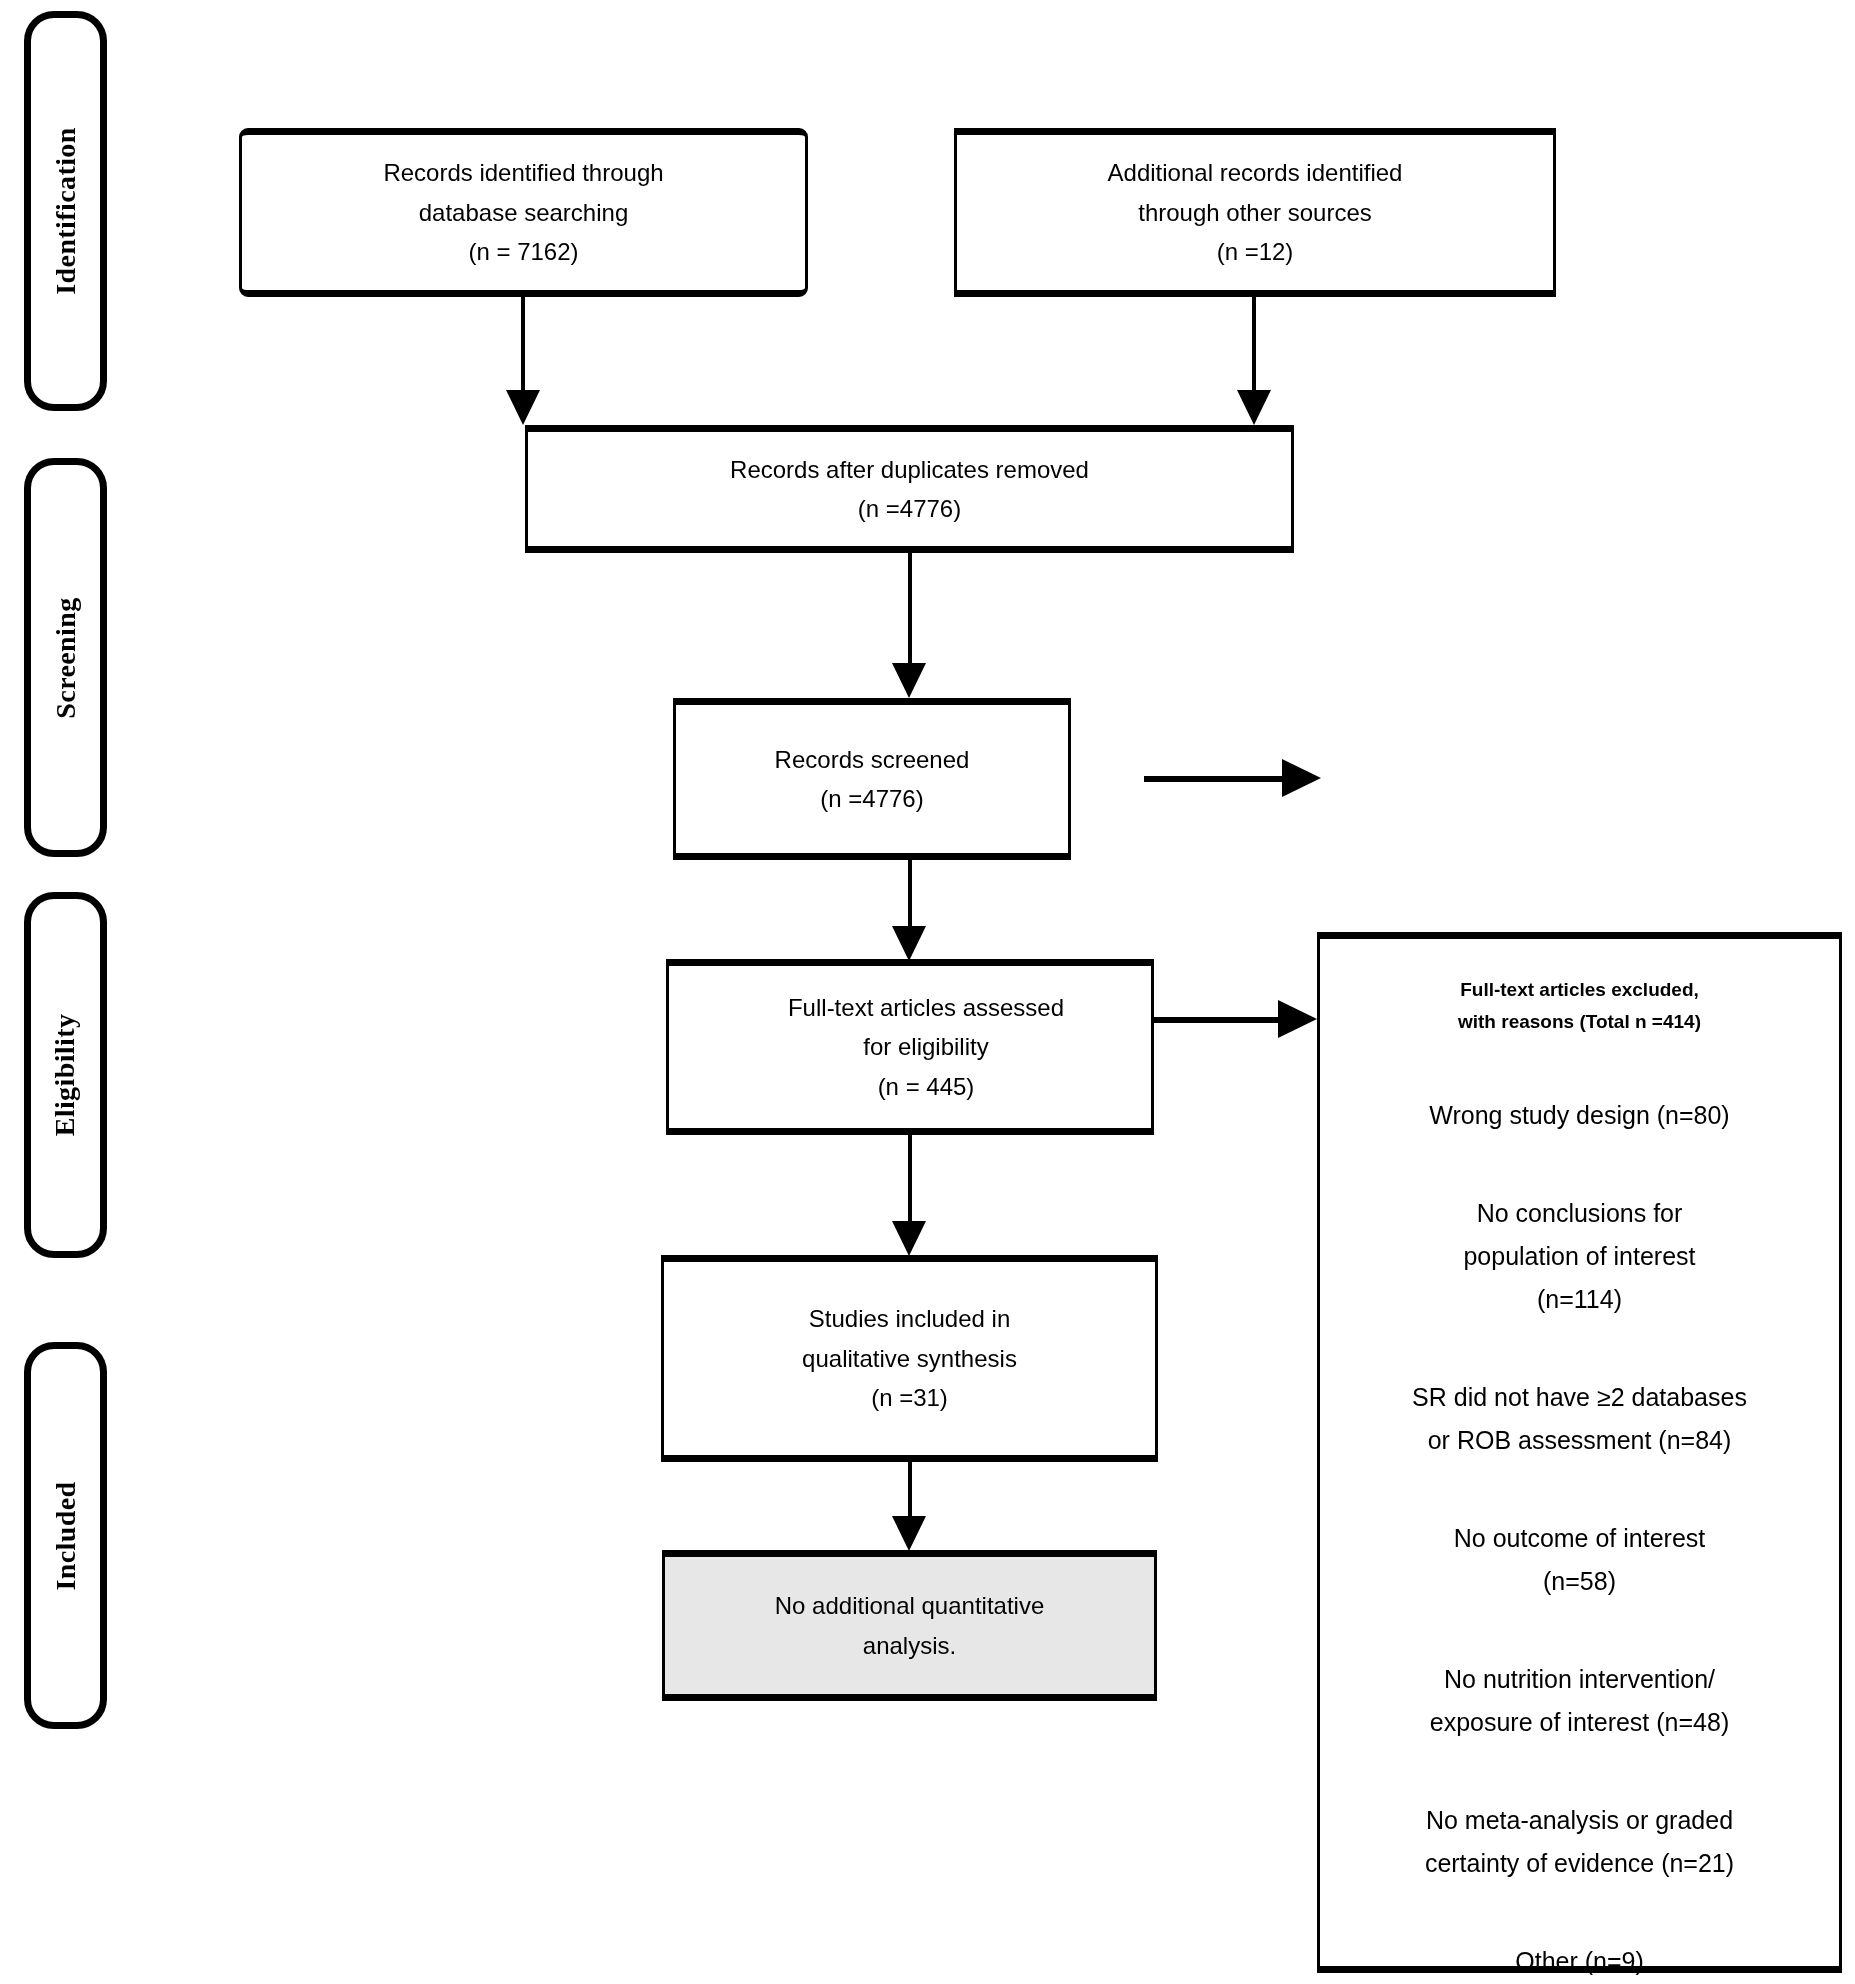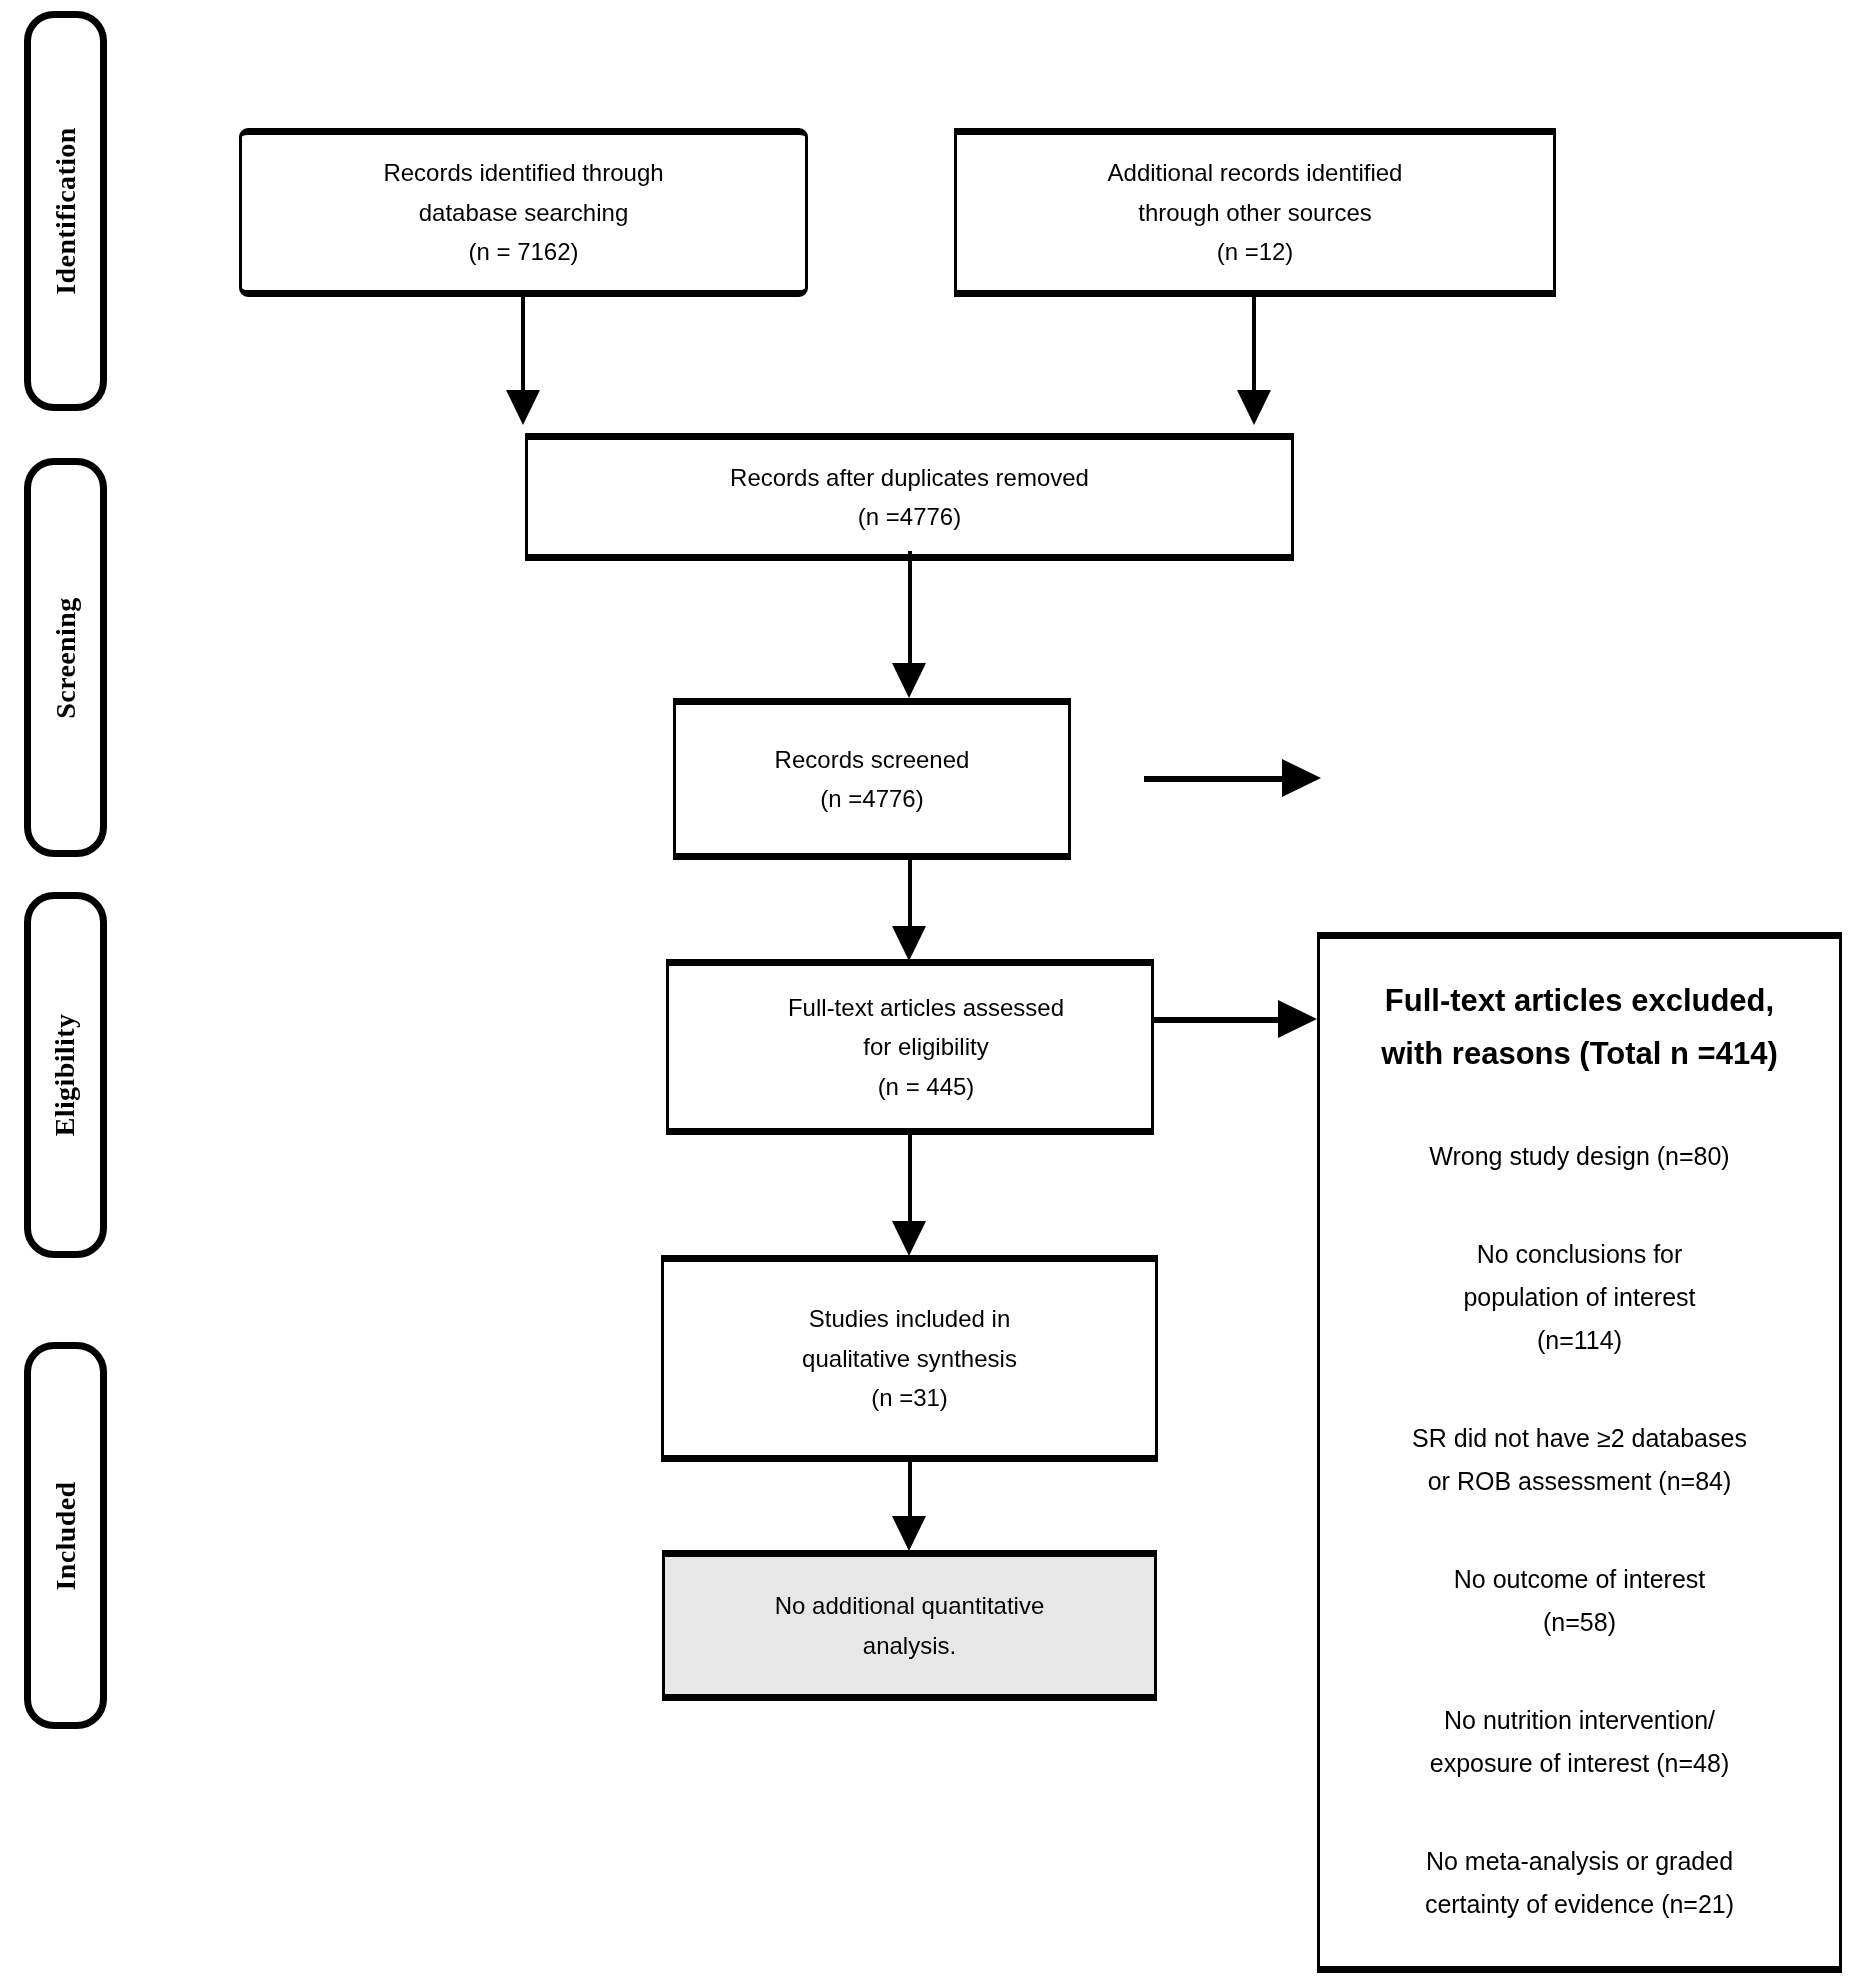--- a/index.html
+++ b/index.html
@@ -52,21 +52,21 @@
     background:#ffffff;
     border:3.5px solid #000000;
     border-top-width:7.8px;
     border-bottom-width:7.8px;
     box-sizing:border-box;
     text-align:center;
     padding:26px 13px;
     font-size:25px;
     line-height:1.72;
   }
-  .reasons .title{font-weight:bold;font-size:31px;margin:8.6px 0 0;}
+  .reasons .title{font-weight:bold;font-size:19px;margin:8.6px 0 0;}
   .reasons p{margin:55px 0 0;}
   
   .vline{position:absolute;width:4.3px;background:#000000;}
   .hline{position:absolute;height:6px;background:#000000;}
   .head-down{
     position:absolute;width:0;height:0;
     border-left:17.3px solid transparent;
     border-right:17.3px solid transparent;
     border-top:35px solid #000000;
   }
@@ -95,21 +95,21 @@
     <span>Included</span>
   </div>
 
   <div class="fbox" style="left:239px;top:128px;width:569px;height:169px;border-radius:9px;">
     <div>Records identified through<br>database searching<br>(n = 7162)</div>
   </div>
   <div class="fbox" style="left:954px;top:128px;width:602px;height:169px;">
     <div>Additional records identified<br>through other sources<br>(n =12)</div>
   </div>
 
-  <div class="fbox" style="left:525px;top:425px;width:769px;height:128px;margin-top:8px;">
+  <div class="fbox" style="left:525px;top:425px;width:769px;height:128px;">
     <div>Records after duplicates removed<br>(n =4776)</div>
   </div>
 
   <div class="fbox" style="left:673px;top:698px;width:398px;height:162px;">
     <div>Records screened<br>(n =4776)</div>
   </div>
 
   <div class="fbox" style="left:666px;top:959px;width:488px;height:176px;padding-left:32px;">
     <div>Full-text articles assessed<br>for eligibility<br>(n = 445)</div>
   </div>

